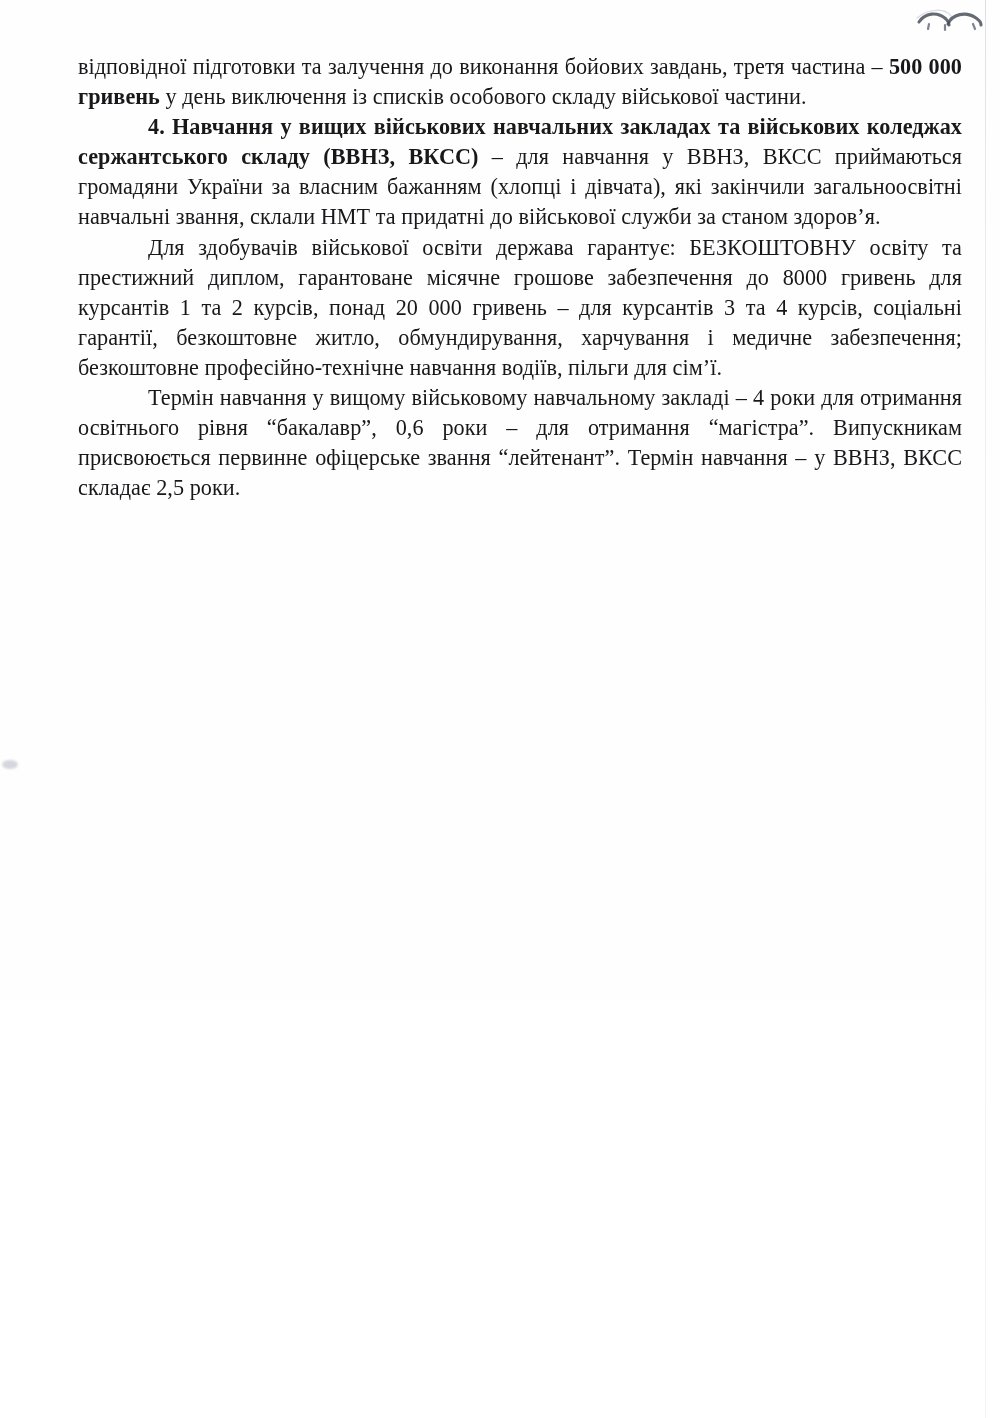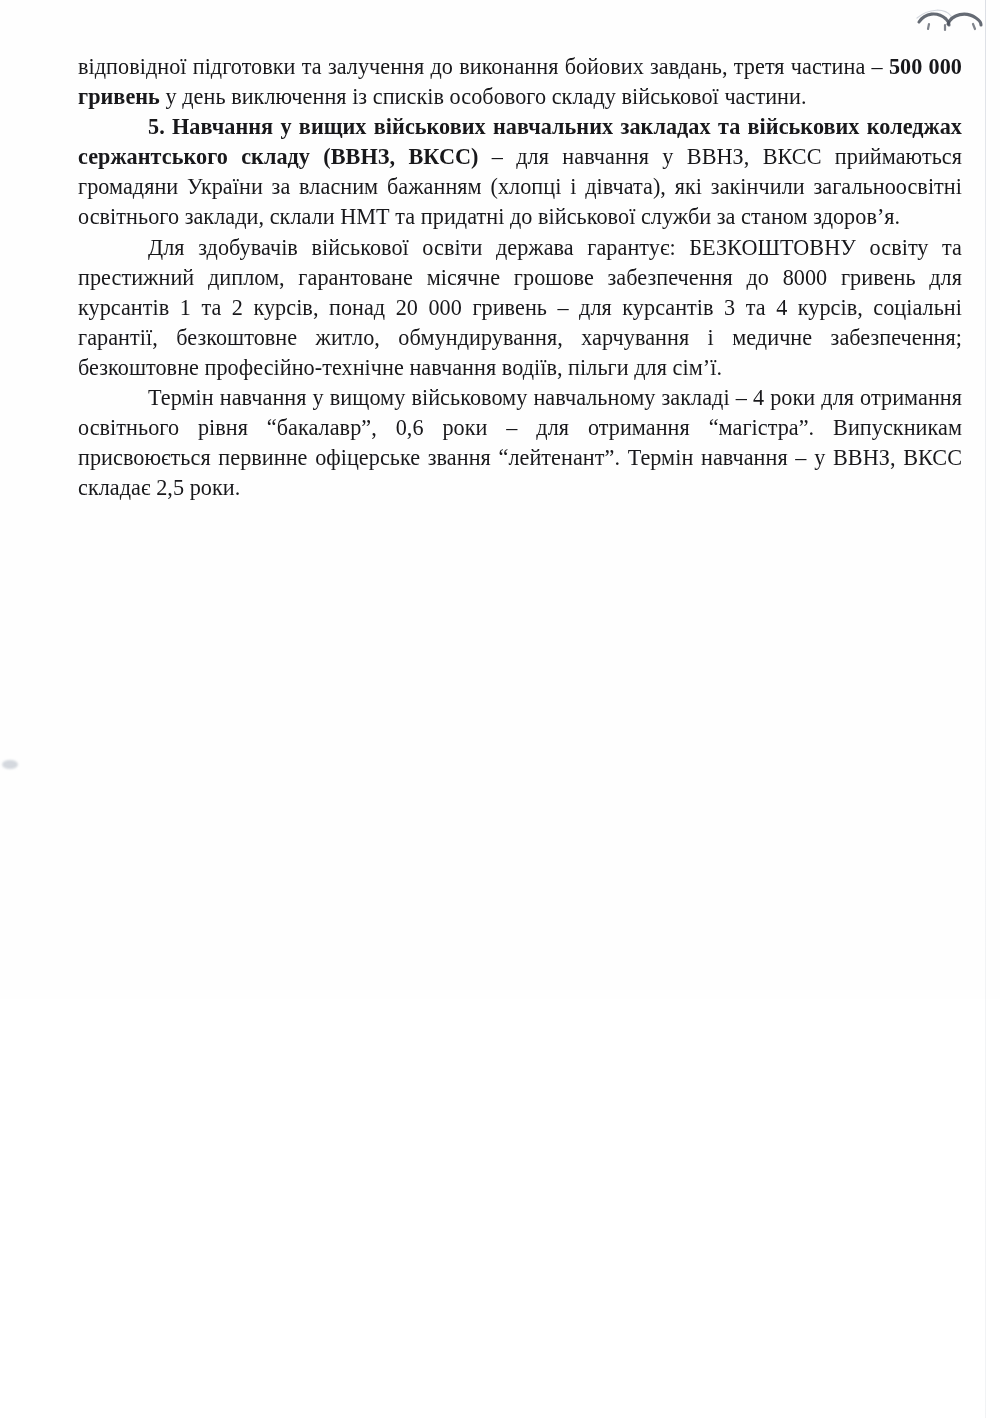--- a/index.html
+++ b/index.html
@@ -108,21 +108,21 @@
 
   <div class="left-smudge"></div>
 
   <div class="textblock">
 
     <p class="para">
       <span>відповідної підготовки та залучення до виконання бойових завдань, третя частина – </span><span class="bold">500 000 гривень</span><span> у день виключення із списків особового складу військової частини.</span>
     </p>
 
     <p class="para indent">
-      <span class="bold">5. Навчання у вищих військових навчальних закладах та військових коледжах сержантського складу (ВВНЗ, ВКСС)</span><span> – для навчання у ВВНЗ, ВКСС приймаються громадяни України за власним бажанням (хлопці і дівчата), які закінчили загальноосвітні освітнього заклади, склали НМТ та придатні до військової служби за станом здоров’я.</span>
+      <span class="bold">4. Навчання у вищих військових навчальних закладах та військових коледжах сержантського складу (ВВНЗ, ВКСС)</span><span> – для навчання у ВВНЗ, ВКСС приймаються громадяни України за власним бажанням (хлопці і дівчата), які закінчили загальноосвітні навчальні звання, склали НМТ та придатні до військової служби за станом здоров’я.</span>
     </p>
 
     <p class="para indent">
       <span>Для здобувачів військової освіти держава гарантує: БЕЗКОШТОВНУ освіту та престижний диплом, гарантоване місячне грошове забезпечення до 8000 гривень для курсантів 1 та 2 курсів, понад 20 000 гривень – для курсантів 3 та 4 курсів, соціальні гарантії, безкоштовне житло, обмундирування, харчування і медичне забезпечення; безкоштовне професійно-технічне навчання водіїв, пільги для сім’ї.</span>
     </p>
 
     <p class="para indent">
       <span>Термін навчання у вищому військовому навчальному закладі – 4 роки для отримання освітнього рівня “бакалавр”, 0,6 роки – для отримання “магістра”. Випускникам присвоюється первинне офіцерське звання “лейтенант”. Термін навчання – у ВВНЗ, ВКСС складає 2,5 роки.</span>
     </p>
 

